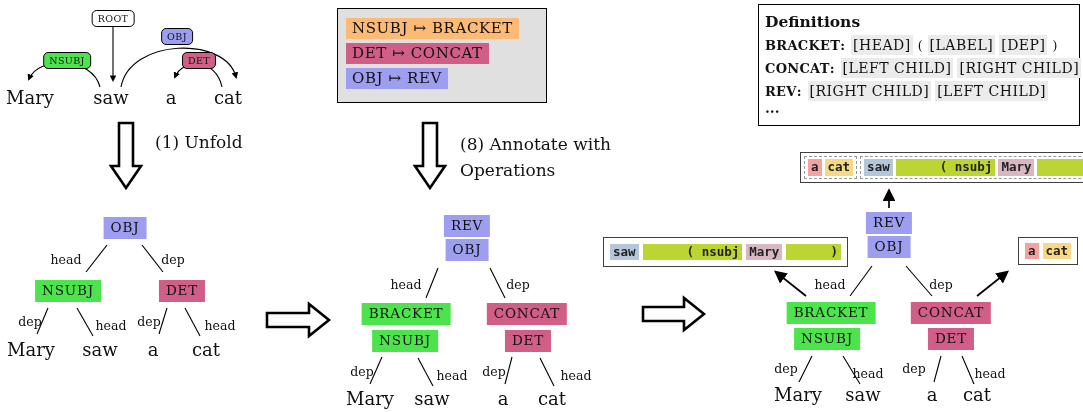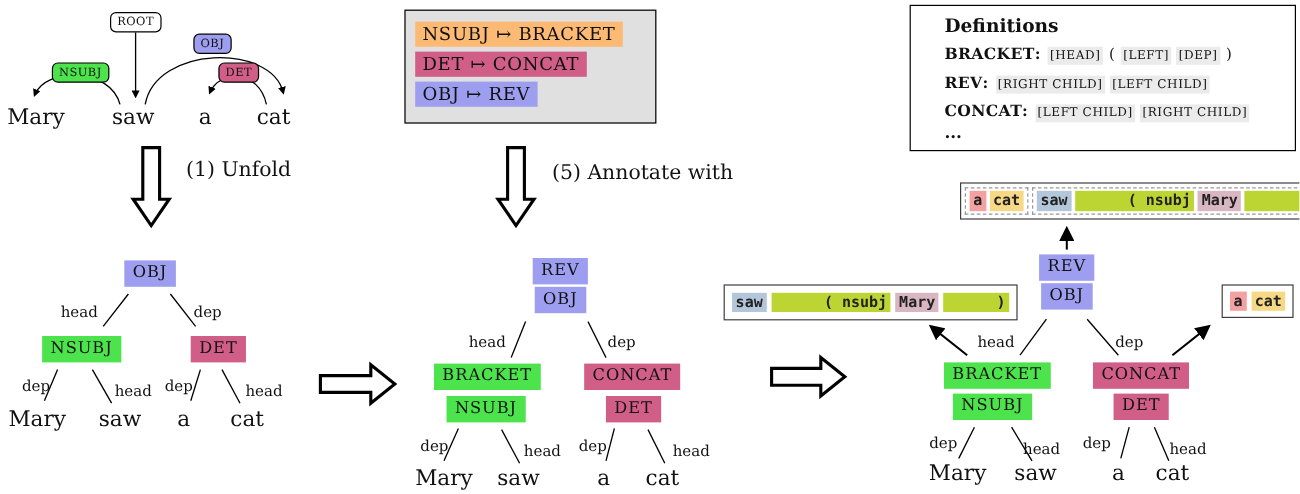--- a/index.html
+++ b/index.html
@@ -23,26 +23,26 @@
   
   .ops-box{position:absolute;left:337px;top:8px;width:210px;height:95px;z-index:2;
            background:#e0e0e0;border:1.5px solid #000;box-sizing:border-box;padding:9px 0 0 8px;}
   .rule{display:table;font-size:15px;line-height:1;letter-spacing:.6px;padding:3px 6px;margin-bottom:4px;
         white-space:nowrap;font-family:"DejaVu Serif","DejaVu Sans","Liberation Serif",serif;}
   .rule.g-bg{background:#fdba74;}
   .rule.b-bg{background:#9e9ef0;}
   .rule.r-bg{background:#d05e86;}
   
   .defs-box{position:absolute;left:758px;top:4px;width:322px;height:122px;z-index:2;background:#fff;
-            border:1.5px solid #000;box-sizing:border-box;padding:7px 8px 0 28px;}
+            border:1.5px solid #000;box-sizing:border-box;padding:7px 8px 0 6px;}
   .defs-title{font-weight:bold;font-size:15.5px;margin-bottom:3px;}
   .def-line{font-size:12.5px;line-height:22px;white-space:nowrap;}
   .dname{font-weight:bold;font-size:13px;letter-spacing:.3px;}
   .dsep{font-weight:bold;font-size:13px;margin-right:2px;}
-  .dtok{background:#ebebeb;font-size:10px;letter-spacing:.5px;padding:2px 2px;}
+  .dtok{background:#ebebeb;font-size:14px;letter-spacing:.5px;padding:2px 2px;}
   .dplain{font-size:12.5px;padding:0 1px;}
   .defs-more{font-weight:bold;font-size:14px;line-height:10px;}
   
   .rbox{position:absolute;z-index:2;display:flex;gap:4px;align-items:center;border:1.3px solid #3f3f3f;
         background:#fff;padding:3px 6px;box-sizing:border-box;}
   .dgroup{display:flex;gap:3px;align-items:center;border:1px dashed #999;padding:2px 3px;}
   .tok{font-family:"DejaVu Sans Mono","Liberation Mono",monospace;font-weight:bold;font-size:12.5px;
        line-height:1.3;padding:0 3px;color:#222;white-space:pre;}
   .tok.pink{background:#f3a1a1;}
   .tok.yellow{background:#f7d885;}
@@ -127,39 +127,40 @@
     <div class="rule r-bg">DET ↦ CONCAT</div>
     <div class="rule b-bg">OBJ ↦ REV</div>
   </div>
 
   <div class="defs-box">
     <div class="defs-title">Definitions</div>
     <div class="def-line">
       <span class="dname">BRACKET</span><span class="dsep">:</span>
       <span class="dtok">[HEAD]</span>
       <span class="dplain">(</span>
-      <span class="dtok">[LEFT]</span>
+      <span class="dtok">[LABEL]</span>
       <span class="dtok">[DEP]</span>
       <span class="dplain">)</span>
+    </div>
+    <div class="def-line">
+      <span class="dname">CONCAT</span><span class="dsep">:</span>
+      <span class="dtok">[LEFT CHILD]</span>
+      <span class="dtok">[RIGHT CHILD]</span>
     </div>
     <div class="def-line">
       <span class="dname">REV</span><span class="dsep">:</span>
       <span class="dtok">[RIGHT CHILD]</span>
       <span class="dtok">[LEFT CHILD]</span>
     </div>
-    <div class="def-line">
-      <span class="dname">CONCAT</span><span class="dsep">:</span>
-      <span class="dtok">[LEFT CHILD]</span>
-      <span class="dtok">[RIGHT CHILD]</span>
-    </div>
     <div class="defs-more">...</div>
   </div>
 
   <div class="step-label" style="left:155px;top:132px">(1) Unfold</div>
-  <div class="step-label" style="left:460px;top:134px">(5) Annotate with</div>
+  <div class="step-label" style="left:460px;top:134px">(8) Annotate with</div>
+  <div class="step-label" style="left:460px;top:160px">Operations</div>
 
   <div class="node blue" style="left:125px;top:217px">OBJ</div>
   <div class="node green" style="left:68px;top:280px">NSUBJ</div>
   <div class="node red" style="left:182px;top:280px">DET</div>
   <div class="elabel" style="left:66px;top:254px">head</div>
   <div class="elabel" style="left:173px;top:254px">dep</div>
   <div class="elabel" style="left:30px;top:316px">dep</div>
   <div class="elabel" style="left:111px;top:320px">head</div>
   <div class="elabel" style="left:149px;top:316px">dep</div>
   <div class="elabel" style="left:220px;top:320px">head</div>

